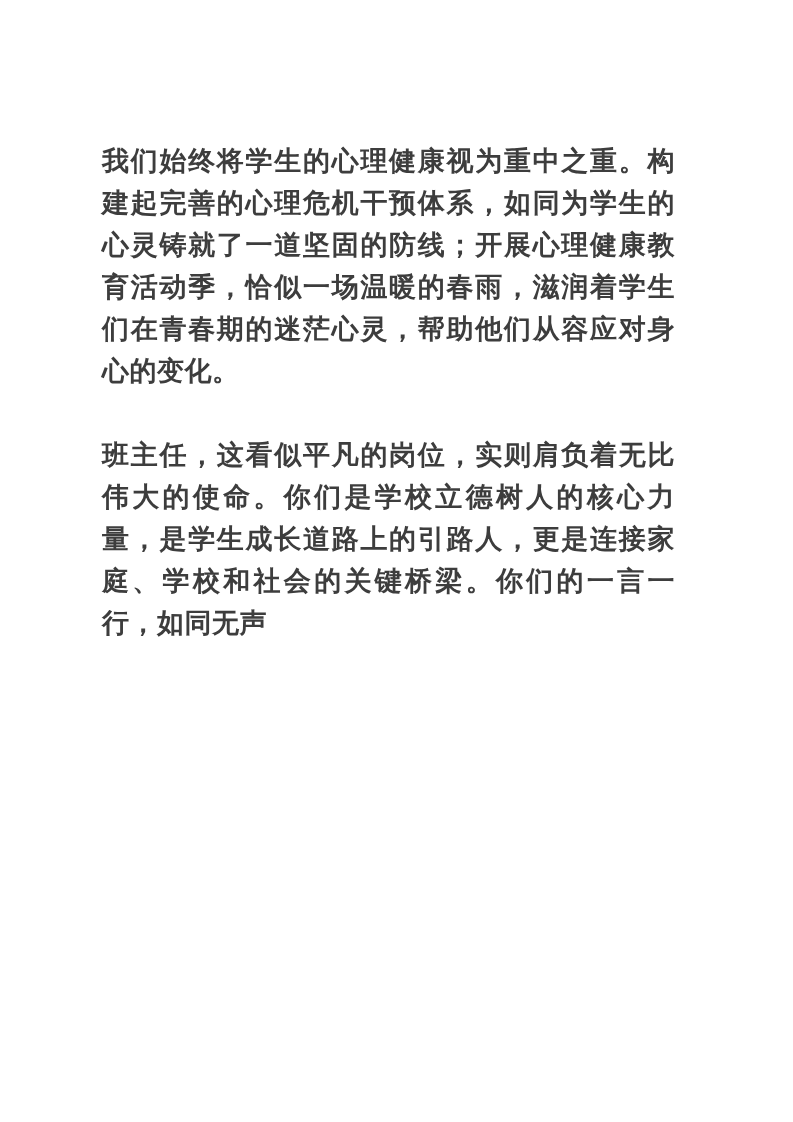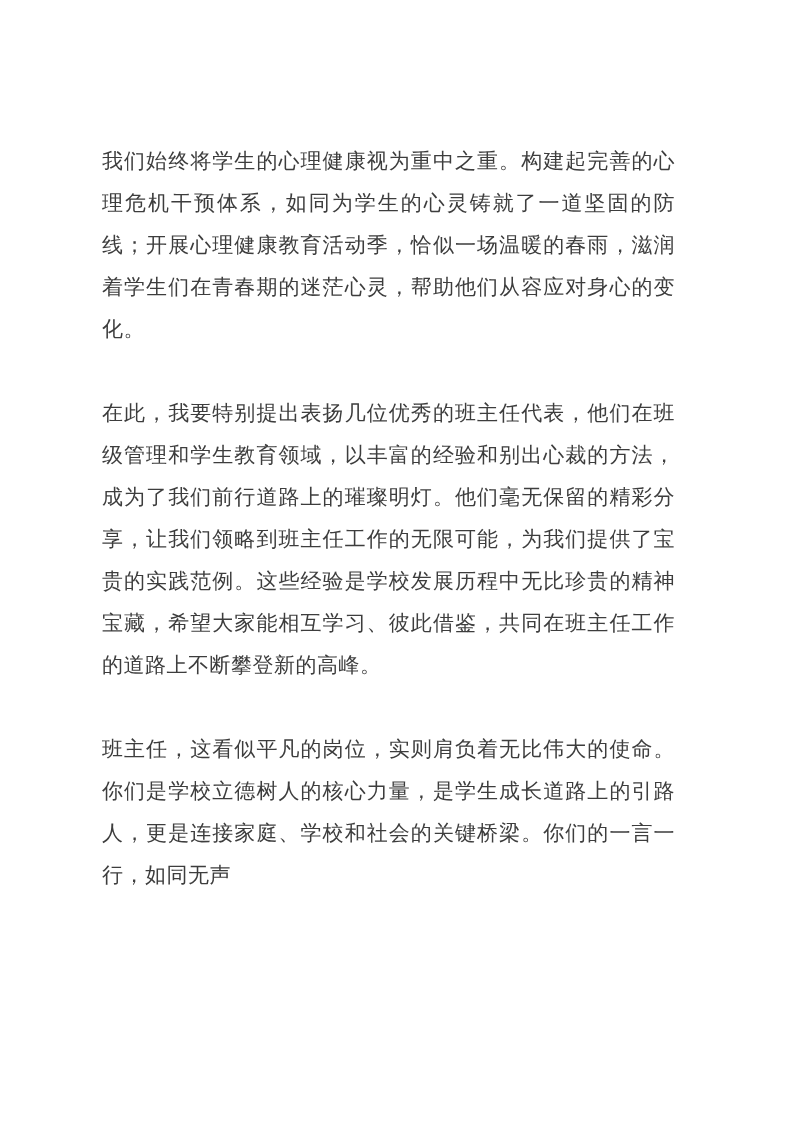--- a/index.html
+++ b/index.html
@@ -15,35 +15,34 @@
     background: #ffffff;
     overflow: hidden;
   }
   .doc-content {
     position: absolute;
     left: 102px;
     top: 140px;
     width: 574px;
   }
   .doc-content p {
-    font-size: 21px;
+    font-size: 27px;
     line-height: 42px;
     color: #3d3d3d;
     text-align: justify;
     text-justify: inter-ideograph;
     letter-spacing: 0.5px;
     margin: 0 1px 42px 0;
-    font-weight: 400;
+    font-weight: 700;
   }
   .doc-content p:last-child {
     margin-bottom: 0;
   }
 </style>
 </head>
 <body>
 
 <div class="page">
   <div class="doc-content">
     <p>我们始终将学生的心理健康视为重中之重。构建起完善的心理危机干预体系，如同为学生的心灵铸就了一道坚固的防线；开展心理健康教育活动季，恰似一场温暖的春雨，滋润着学生们在青春期的迷茫心灵，帮助他们从容应对身心的变化。</p>
-    <p>在此，我要特别提出表扬几位优秀的班主任代表，他们在班级管理和学生教育领域，以丰富的经验和别出心裁的方法，成为了我们前行道路上的璀璨明灯。他们毫无保留的精彩分享，让我们领略到班主任工作的无限可能，为我们提供了宝贵的实践范例。这些经验是学校发展历程中无比珍贵的精神宝藏，希望大家能相互学习、彼此借鉴，共同在班主任工作的道路上不断攀登新的高峰。</p>
     <p>班主任，这看似平凡的岗位，实则肩负着无比伟大的使命。你们是学校立德树人的核心力量，是学生成长道路上的引路人，更是连接家庭、学校和社会的关键桥梁。你们的一言一行，如同无声</p>
   </div>
 </div>
 
 </body></html>

